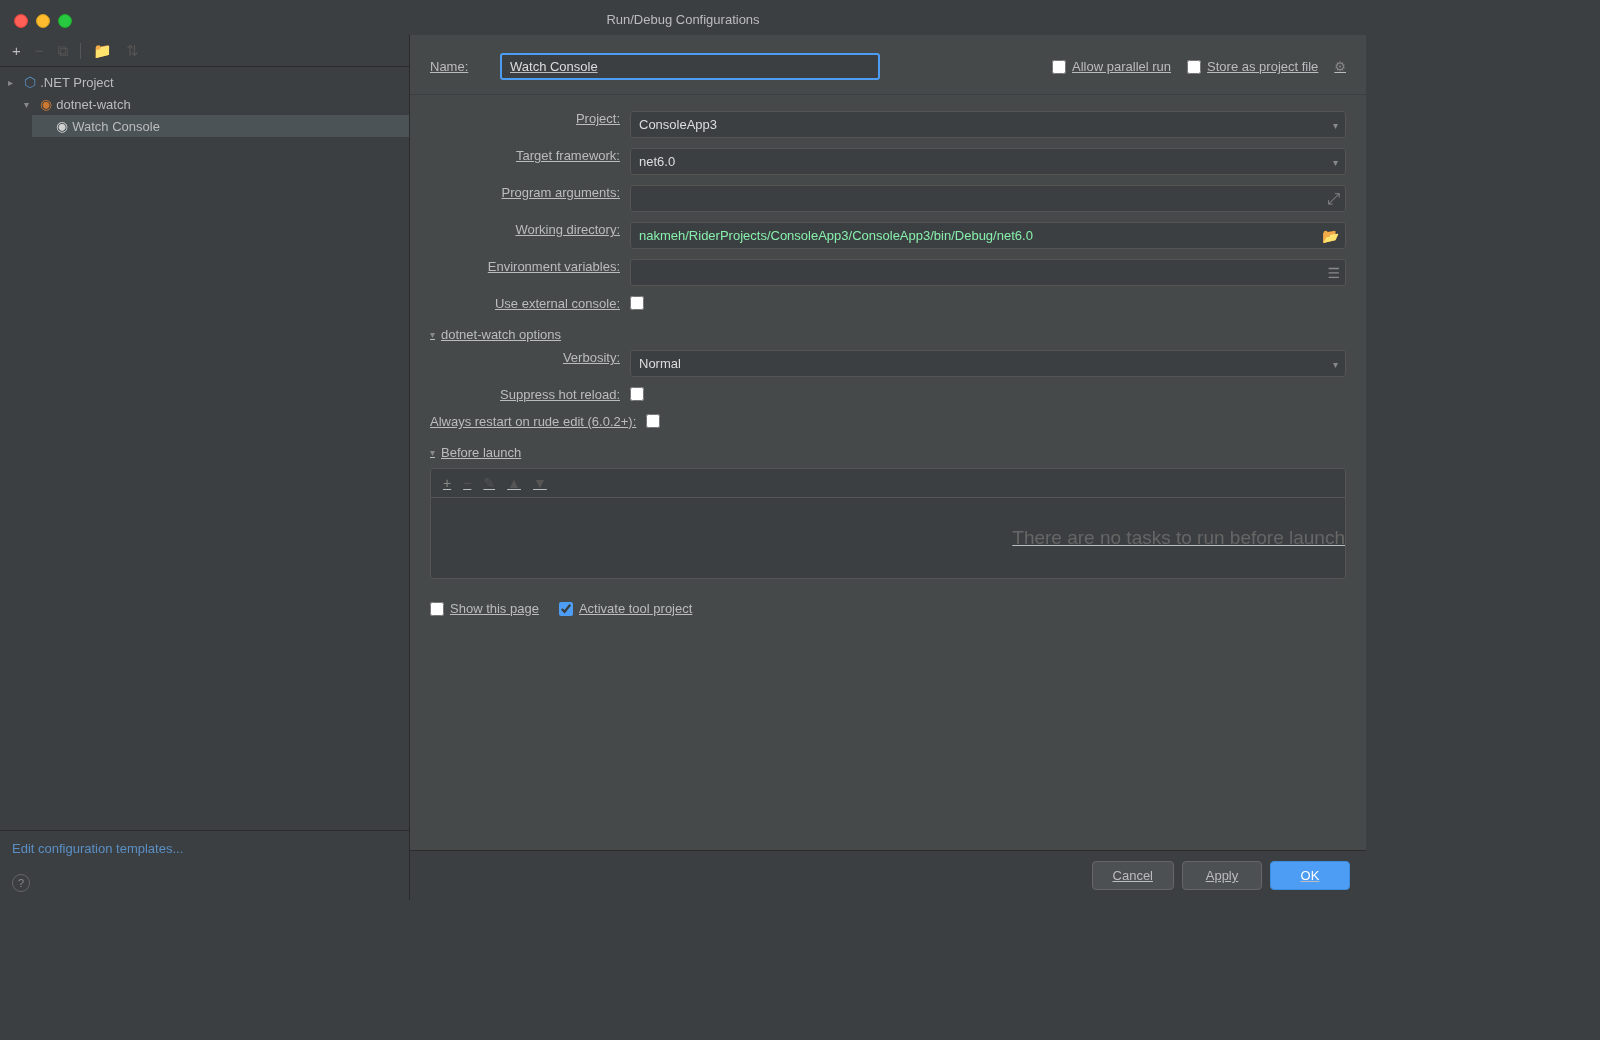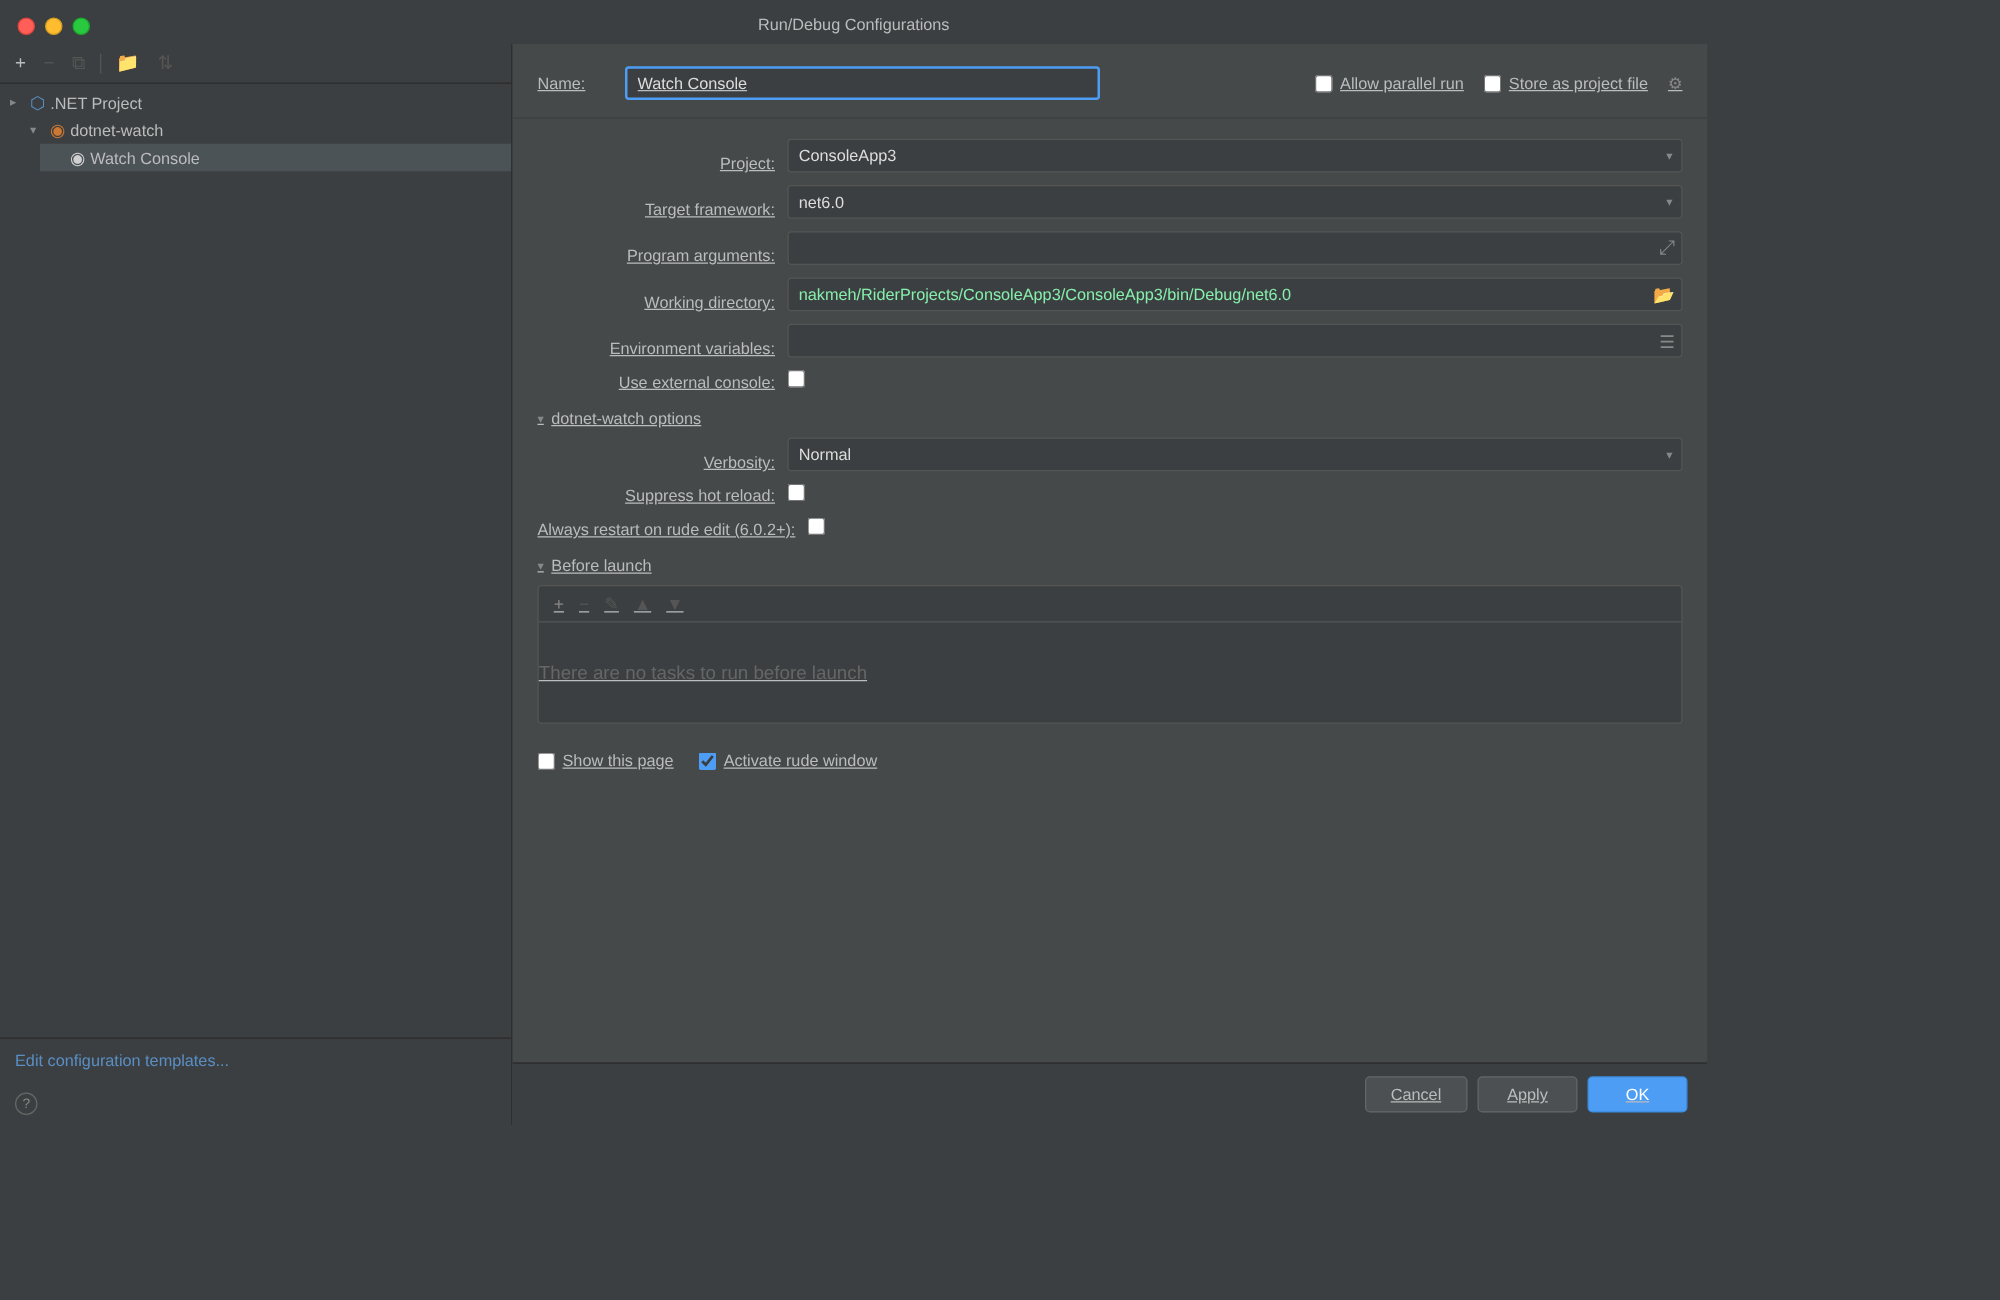--- a/index.html
+++ b/index.html
@@ -206,21 +206,21 @@
     }
 
     
     .form-area {
       flex: 1;
       overflow-y: auto;
       padding: 16px 20px;
     }
     .form-row {
       display: flex;
-      align-items: flex-end;
+      align-items: flex-start;
       margin-bottom: 10px;
       gap: 10px;
     }
     .form-label {
       min-width: 190px;
       color: #bbbcbd;
       font-size: 13px;
       text-align: right;
       flex-shrink: 0;
     }
@@ -317,23 +317,23 @@
       font-size: 14px;
       cursor: pointer;
       padding: 2px 4px;
       border-radius: 2px;
     }
     .bl-btn.disabled { color: #555; cursor: default; }
     .before-launch-content {
       height: 80px;
       display: flex;
       align-items: center;
-      justify-content: flex-start;
+      justify-content: flex-end;
       color: #666;
-      font-size: 15px;
+      font-size: 19px;
     }
 
     
     .bottom-checkboxes {
       display: flex;
       align-items: center;
       gap: 20px;
       padding: 10px 0 4px 0;
     }
 
@@ -560,21 +560,21 @@
         </div>
       </div>
 
       <div class="bottom-checkboxes">
         <label class="checkbox-label">
           <input type="checkbox" style="">
           <span>Show this page</span>
         </label>
         <label class="checkbox-label">
           <input type="checkbox" checked="" style="">
-          <span>Activate rude window</span>
+          <span>Activate tool project</span>
         </label>
       </div>
 
     </div>
 
     <div class="dialog-footer">
       <button class="footer-btn">Cancel</button>
       <button class="footer-btn">Apply</button>
       <button class="footer-btn primary">OK</button>
     </div>

